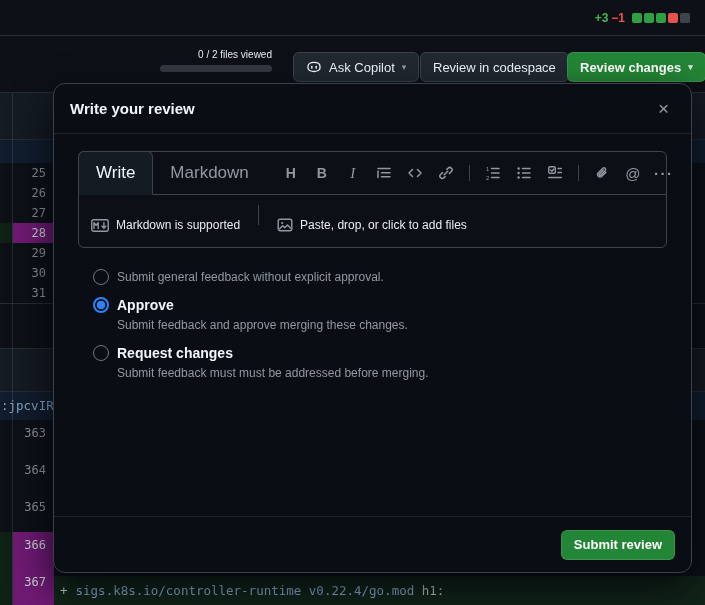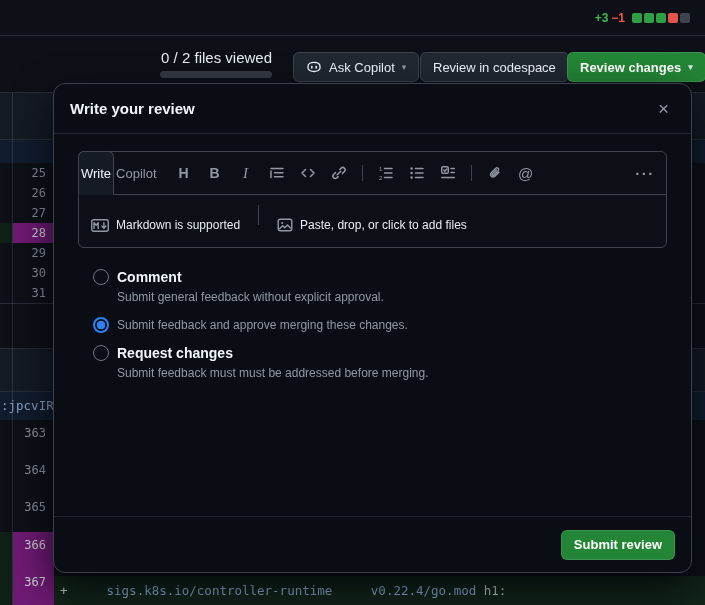--- a/index.html
+++ b/index.html
@@ -12,21 +12,21 @@
   .diffstat{display:flex;align-items:center;font-size:12px;font-weight:700;cursor:pointer;}
   .ds-add{color:#3fb950;margin-right:3px;}
   .ds-del{color:#f85149;margin-right:5px;}
   .blocks{display:flex;align-items:center;}
   .block{width:10px;height:10px;border-radius:2px;margin-left:2px;}
 
   
   .actionbar{position:absolute;top:37px;left:0;width:100%;height:56px;box-sizing:border-box;
     border-bottom:1px solid #262d37;background:#0d1117;}
   .files-viewed{position:absolute;left:160px;top:12px;width:112px;text-align:right;}
-  .fv-text{font-size:15px;color:#e6edf3;white-space:nowrap;}
+  .fv-text{font-size:10px;color:#e6edf3;white-space:nowrap;}
   .fv-bar{margin-top:5px;height:7px;background:#343942;border-radius:4px;}
   .btn{display:inline-flex;align-items:center;gap:7px;height:30px;padding:0 12px;border-radius:6px;
     font-family:"Liberation Sans",sans-serif;font-size:13px;font-weight:500;border:1px solid #3d444d;
     background:#212830;color:#f0f6fc;cursor:pointer;white-space:nowrap;box-sizing:border-box;}
   .btn .caret{font-size:9px;color:#9198a1;line-height:1;}
   .btn-copilot{position:absolute;left:293px;top:15px;}
   .btn-codespace{position:absolute;left:420px;top:15px;}
   .btn-green{background:#238636;border-color:rgba(240,246,252,.12);font-weight:600;color:#ffffff;}
   .btn-green .caret{color:#d7e7dc;}
   .btn-review{position:absolute;left:567px;top:15px;text-align:center;}
@@ -51,38 +51,38 @@
   .lrow.del-left .sliver{background:#2e161a;}
   .lrow.added .sliver{background:#0f2015;}
   .vline{position:absolute;left:12px;top:93px;height:512px;width:1px;background:rgba(110,120,133,.25);}
   .file-end{position:absolute;left:0;top:303px;width:100%;height:1px;background:#262d37;}
 
   
   .bottom-row{position:absolute;left:54px;right:0;top:576px;height:29px;background:#122619;
     box-sizing:border-box;padding:7px 0 0 6px;font-family:"DejaVu Sans Mono",monospace;font-size:12.5px;
     white-space:nowrap;z-index:1;}
   .bottom-row .sign{color:#c3d8c9;margin-right:8px;}
-  .bottom-row a{color:#96b9e0;text-decoration:none;cursor:pointer;margin-left:31px;}
+  .bottom-row a{color:#96b9e0;text-decoration:none;cursor:pointer;}
   .bottom-row .plain{color:#cdd9d3;}
 
   
   .modal{position:absolute;left:53px;top:83px;width:639px;height:490px;box-sizing:border-box;
     background:#0a0e14;border:1px solid #3a414b;border-radius:12px;z-index:10;
     box-shadow:0 16px 40px rgba(1,4,9,.8);}
   .modal-header{height:50px;display:flex;align-items:center;padding:0 16px;
     border-bottom:1px solid #21262e;box-sizing:border-box;}
   .modal-title{font-size:15px;font-weight:700;color:#f0f6fc;}
   .close-btn{margin-left:auto;background:none;border:0;color:#9198a1;font-size:19px;line-height:1;
     cursor:pointer;padding:2px 6px;border-radius:6px;}
 
   .modal-body{padding:17px 24px 0;}
   .comment-box{border:1px solid #3d444d;border-radius:6px;background:#0c1016;}
   .tabs{display:flex;align-items:stretch;height:42px;border-bottom:1px solid #3d444d;
     border-radius:6px 6px 0 0;}
-  .tab{display:flex;align-items:center;padding:0 2px;font-size:13px;color:#9198a1;background:none;
+  .tab{display:flex;align-items:center;padding:0 17px;font-size:17px;color:#9198a1;background:none;
     border:0;cursor:pointer;font-family:"Liberation Sans",sans-serif;}
   .tab.active{background:#151b23;color:#f0f6fc;border:1px solid #3d444d;border-bottom:1px solid #151b23;
     border-radius:6px 6px 0 0;margin:-1px 0 -1px -1px;font-weight:500;}
   .toolbar{display:flex;align-items:center;flex:1;gap:5px;margin-left:12px;padding-right:8px;}
   .tool{width:26px;height:26px;display:flex;align-items:center;justify-content:center;background:none;
     border:0;border-radius:4px;color:#9198a1;cursor:pointer;font-size:14px;padding:0;}
   .tool.txt{font-weight:700;font-family:"Liberation Sans",sans-serif;}
   .tool.italic{font-style:italic;font-family:"Liberation Serif",serif;font-size:15px;}
   .tb-divider{width:1px;height:16px;background:#3d444d;margin:0 5px;}
   .tool-more{margin-left:auto;letter-spacing:1.5px;font-size:15px;font-weight:700;}
@@ -231,21 +231,21 @@
   <div class="modal">
     <div class="modal-header">
       <span class="modal-title">Write your review</span>
       <button class="close-btn">×</button>
     </div>
 
     <div class="modal-body">
       <div class="comment-box">
         <div class="tabs">
           <button class="tab active">Write</button>
-          <button class="tab">Copilot</button>
+          <button class="tab">Markdown</button>
           <div class="toolbar">
             <button class="tool txt">H</button>
             <button class="tool txt">B</button>
             <button class="tool italic">I</button>
             <button class="tool">
               <svg width="16" height="16" viewBox="0 0 16 16">
                   <path d="M2 3.5h12M2 6v6.5M5.5 7.8H14M5.5 11.8H14" stroke="currentColor" stroke-width="1.5" fill="none" stroke-linecap="round"></path>
                 </svg>
             </button>
             <button class="tool">
@@ -315,27 +315,27 @@
             </span>
             <span>Paste, drop, or click to add files</span>
           </button>
         </div>
       </div>
 
       <div class="options">
         <div class="option">
           <span class="radio"></span>
           <span>
-            <div class="opt-label">Comment</div>
             <div class="opt-desc">Submit general feedback without explicit approval.</div>
           </span>
         </div>
         <div class="option">
           <span class="radio checked"></span>
           <span>
+            <div class="opt-label">Approve</div>
             <div class="opt-desc">Submit feedback and approve merging these changes.</div>
           </span>
         </div>
         <div class="option">
           <span class="radio"></span>
           <span>
             <div class="opt-label">Request changes</div>
             <div class="opt-desc">Submit feedback must must be addressed before merging.</div>
           </span>
         </div>

